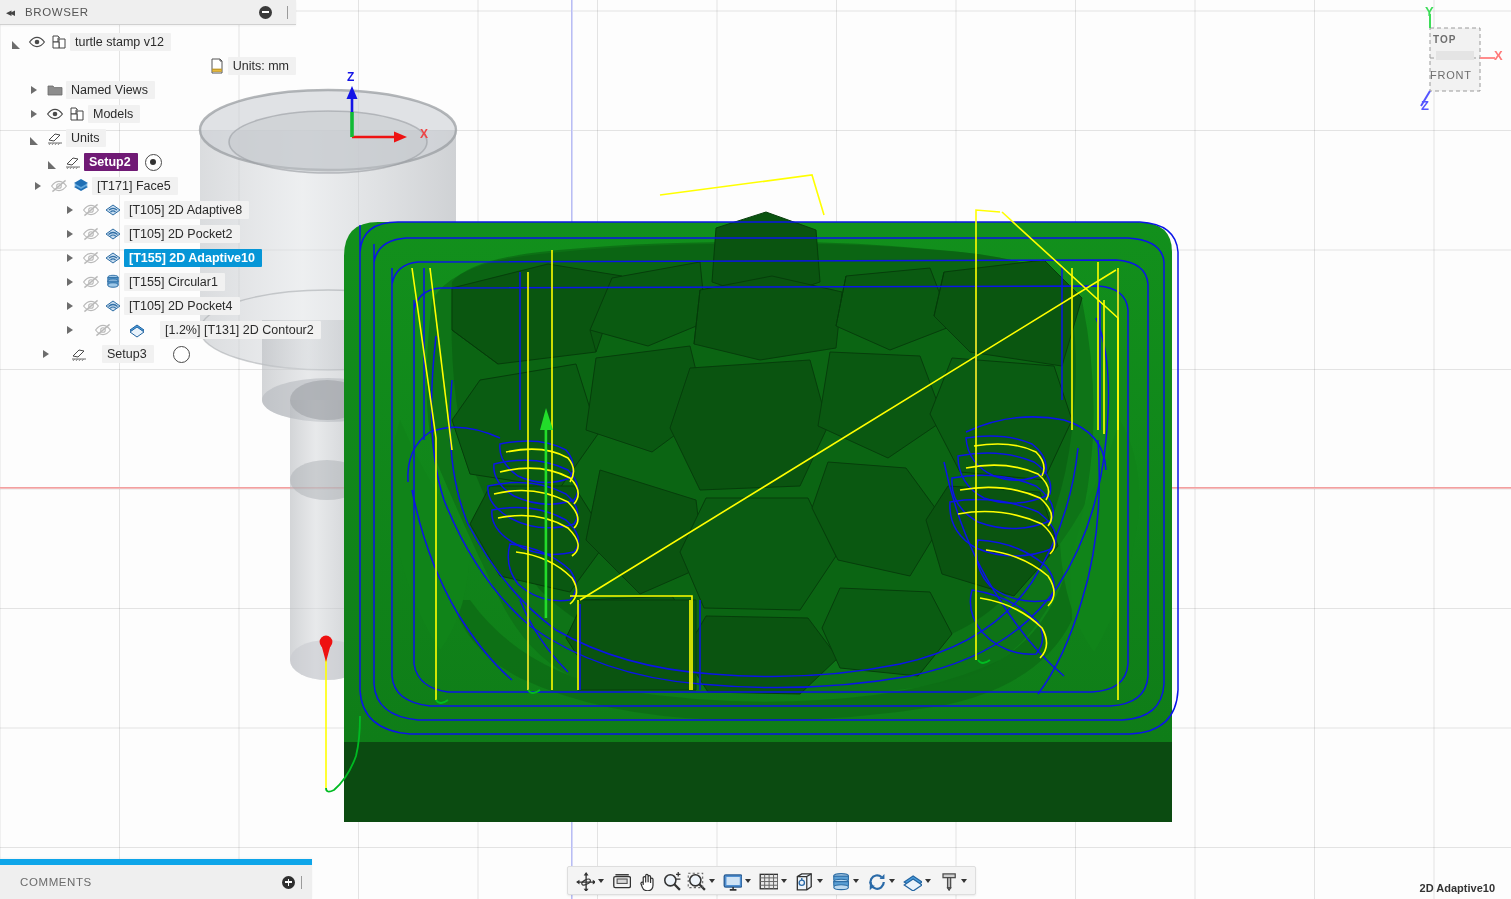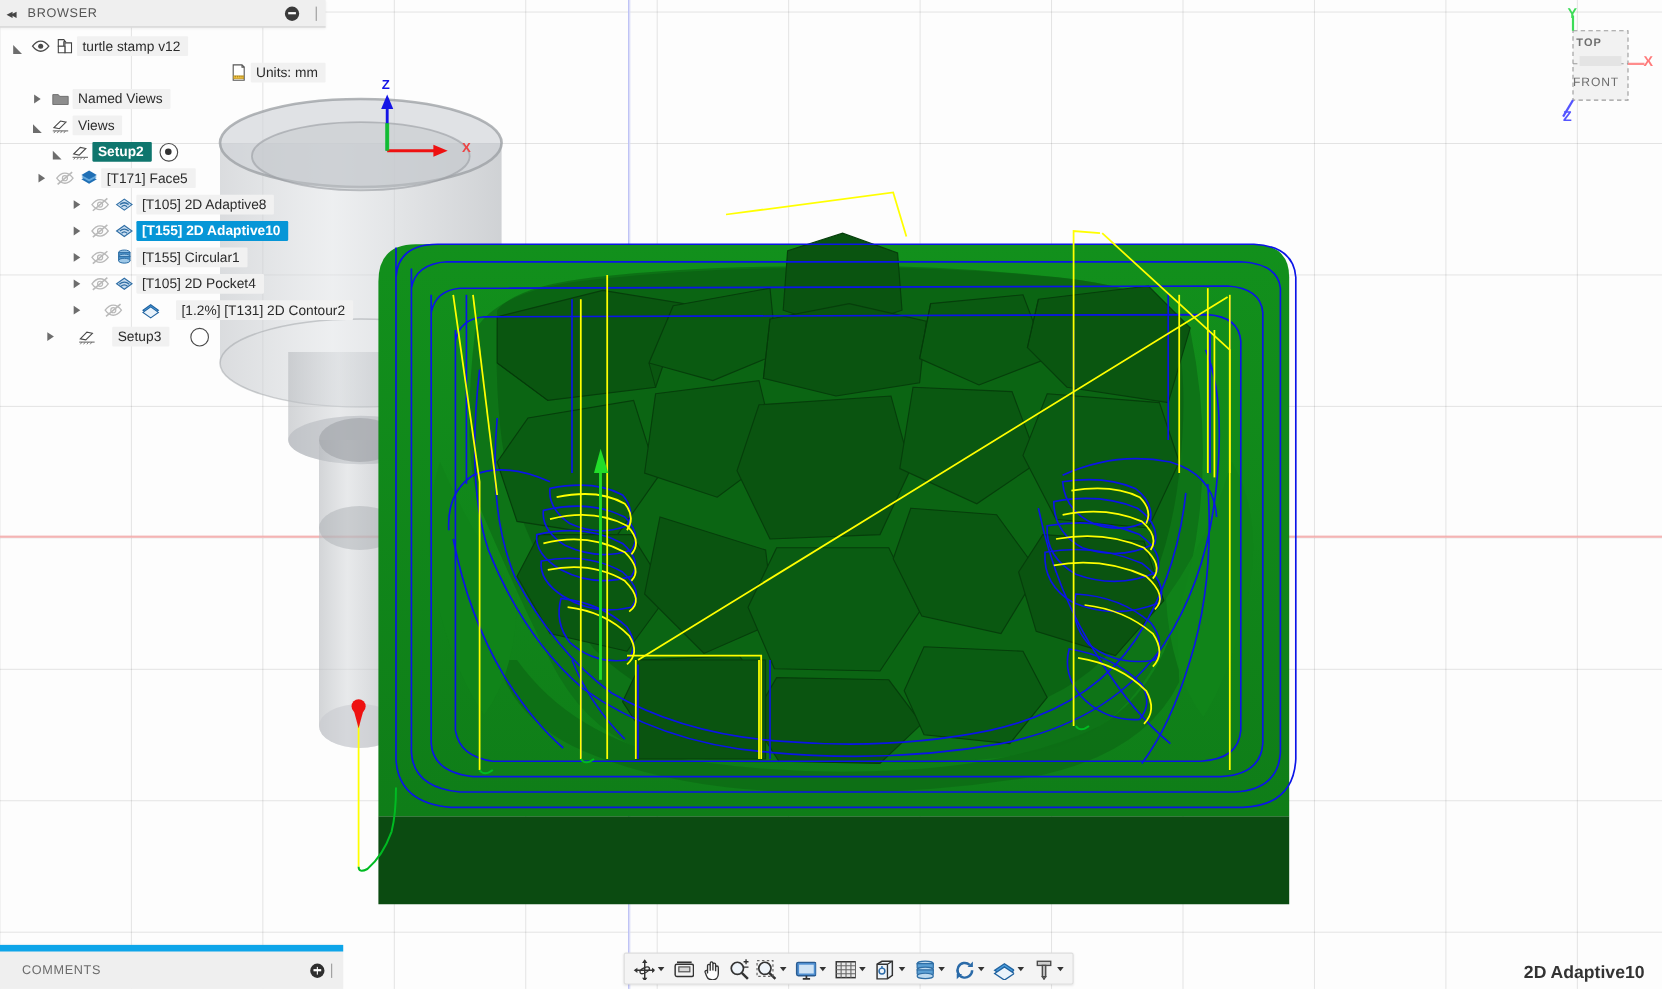--- a/index.html
+++ b/index.html
@@ -45,21 +45,21 @@
   .vbar{width:1px;height:13px;background:#9a9a9a;margin-left:6px;margin-right:2px;}
 
   #tree{padding-top:5px;}
   .row{display:flex;align-items:center;height:24px;position:relative;}
   .tw{width:20px;height:24px;display:flex;align-items:center;justify-content:center;flex:0 0 20px;}
   .tri{width:0;height:0;border-left:6px solid #6d6d6d;border-top:4.5px solid transparent;border-bottom:4.5px solid transparent;}
   .tri-open{width:0;height:0;border-bottom:8px solid #6d6d6d;border-right:8px solid transparent;transform:translateY(3px);}
   .ico{width:22px;height:20px;flex:0 0 22px;display:flex;align-items:center;justify-content:center;}
   .lbl{background:#f1f1f1;padding:2px 7px 2px 5px;border-radius:1px;white-space:nowrap;color:#2b2b2b;}
   .lbl.sel{background:#0696d7;color:#fff;font-weight:bold;}
-  .lbl.selgray{background:#0f766e;color:#fff;font-weight:bold;}
+  .lbl.selgray{background:#701a75;color:#fff;font-weight:bold;}
   .dot-btn{width:15px;height:15px;border:1.6px solid #4a4a4a;border-radius:50%;margin-left:7px;
     display:inline-flex;align-items:center;justify-content:center;background:#fff;}
   .dot-btn i{width:6px;height:6px;border-radius:50%;background:#333;display:block;}
 
   
   #comments{
     position:absolute;left:0;bottom:0;width:296px;height:34px;background:#efefef;
     border-top:6px solid #0ea5e9;display:flex;align-items:center;padding:0 8px;
     box-shadow:0 -1px 2px rgba(0,0,0,0.04);
   }
@@ -74,21 +74,21 @@
   #bottom-toolbar{
     position:absolute;left:567px;bottom:4px;height:27px;background:#f4f4f4;
     border:1px solid #dedede;border-radius:2px;display:flex;align-items:center;
     padding:0 4px;box-shadow:0 1px 2px rgba(0,0,0,0.08);
   }
   .tb-item{display:flex;align-items:center;height:25px;padding:0 2px;}
   .tb-item .gl{width:21px;height:21px;display:flex;align-items:center;justify-content:center;}
   .caret{width:0;height:0;border-left:3.5px solid transparent;border-right:3.5px solid transparent;
     border-top:4.5px solid #333;margin-left:3px;margin-right:2px;}
   #status-right{
-    position:absolute;right:16px;bottom:5px;font-size:16px;color:#333;font-weight:bold;
+    position:absolute;right:16px;bottom:5px;font-size:11px;color:#333;font-weight:bold;
   }
 
   
   #viewcube{position:absolute;right:8px;top:6px;width:100px;height:105px;}
 </style>
 </head>
 <body>
 <div id="app">
 
 <div id="viewport">
@@ -380,30 +380,49 @@
           </span>
           <span class="ico">
             <svg width="18" height="18" viewBox="0 0 18 18">
               <path d="M2 5h5l1.3 1.6H16V14H2z" fill="#8d8d8d" stroke="#6a6a6a" stroke-width=".8"></path>
             </svg>
           </span>
           <span class="lbl">Named Views</span>
         </div>
         <div class="row" style="padding-left: 24px;">
           <span class="tw">
+            <span class="tri"></span>
+          </span>
+          <span class="ico">
+            <svg width="18" height="18" viewBox="0 0 18 18">
+              <path d="M1.6 9q3.4-4.6 7.4-4.6T16.4 9q-3.4 4.6-7.4 4.6T1.6 9z" fill="none" stroke="#4a4a4a" stroke-width="1.2"></path>
+              <circle cx="9" cy="9" r="2.3" fill="#4a4a4a"></circle>
+            </svg>
+          </span>
+          <span class="ico">
+            <svg width="18" height="18" viewBox="0 0 18 18">
+              <path d="M3 3h5l1.5 2H8v4H3z" fill="#fff" stroke="#444" stroke-width="1"></path>
+              <path d="M9 6h6v9H9z" fill="#fff" stroke="#444" stroke-width="1"></path>
+              <path d="M3 9h6v6H3z" fill="#fff" stroke="#444" stroke-width="1"></path>
+            </svg>
+          </span>
+          <span class="lbl">Models</span>
+        </div>
+        <div class="row" style="padding-left: 24px;">
+          <span class="tw">
             <span class="tri-open"></span>
           </span>
           <span class="ico">
             <svg width="18" height="18" viewBox="0 0 18 18">
               <path d="M3 11l6-6 5 1-6 6z" fill="#fff" stroke="#4a4a4a" stroke-width="1"></path>
               <path d="M2 14h14" stroke="#4a4a4a" stroke-width=".8"></path>
               <path d="M3 16l1.5-2M6 16l1.5-2M9 16l1.5-2M12 16l1.5-2" stroke="#6e6e6e" stroke-width=".8"></path>
             </svg>
           </span>
-          <span class="lbl">Views</span>
+          <span class="lbl">Units</span>
         </div>
         <div class="row" style="padding-left: 42px;">
           <span class="tw">
             <span class="tri-open"></span>
           </span>
           <span class="ico">
             <svg width="18" height="18" viewBox="0 0 18 18">
               <path d="M3 11l6-6 5 1-6 6z" fill="#fff" stroke="#4a4a4a" stroke-width="1"></path>
               <path d="M2 14h14" stroke="#4a4a4a" stroke-width=".8"></path>
               <path d="M3 16l1.5-2M6 16l1.5-2M9 16l1.5-2M12 16l1.5-2" stroke="#6e6e6e" stroke-width=".8"></path>
@@ -446,20 +465,40 @@
             </svg>
           </span>
           <span class="ico">
             <svg width="18" height="18" viewBox="0 0 18 18">
               <path d="M2 9l7-5 7 5-7 5z" fill="#c7dcef" stroke="#2f6ea5" stroke-width="1"></path>
               <path d="M5 9q4-3.4 8 0" fill="none" stroke="#2f6ea5" stroke-width="1.2"></path>
               <path d="M6.5 11q2.5-2.4 5 0" fill="none" stroke="#2f6ea5" stroke-width="1.1"></path>
             </svg>
           </span>
           <span class="lbl">[T105] 2D Adaptive8</span>
+        </div>
+        <div class="row" style="padding-left: 60px;">
+          <span class="tw">
+            <span class="tri"></span>
+          </span>
+          <span class="ico">
+            <svg width="18" height="18" viewBox="0 0 18 18">
+              <path d="M1.6 9q3.4-4.6 7.4-4.6T16.4 9q-3.4 4.6-7.4 4.6T1.6 9z" fill="none" stroke="#b9b9b9" stroke-width="1.2"></path>
+              <circle cx="9" cy="9" r="2.3" fill="none" stroke="#b9b9b9" stroke-width="1.1"></circle>
+              <path d="M2.4 14.6L15.6 3.4" stroke="#b9b9b9" stroke-width="1.4"></path>
+            </svg>
+          </span>
+          <span class="ico">
+            <svg width="18" height="18" viewBox="0 0 18 18">
+              <path d="M2 9l7-5 7 5-7 5z" fill="#c7dcef" stroke="#2f6ea5" stroke-width="1"></path>
+              <path d="M4.5 9.5q4.5-4 9 0" fill="none" stroke="#2f6ea5" stroke-width="1.2"></path>
+              <path d="M6 11.3q3-2.6 6 0" fill="none" stroke="#2f6ea5" stroke-width="1.1"></path>
+            </svg>
+          </span>
+          <span class="lbl">[T105] 2D Pocket2</span>
         </div>
         <div class="row" style="padding-left: 60px;">
           <span class="tw">
             <span class="tri"></span>
           </span>
           <span class="ico">
             <svg width="18" height="18" viewBox="0 0 18 18">
               <path d="M1.6 9q3.4-4.6 7.4-4.6T16.4 9q-3.4 4.6-7.4 4.6T1.6 9z" fill="none" stroke="#b9b9b9" stroke-width="1.2"></path>
               <circle cx="9" cy="9" r="2.3" fill="none" stroke="#b9b9b9" stroke-width="1.1"></circle>
               <path d="M2.4 14.6L15.6 3.4" stroke="#b9b9b9" stroke-width="1.4"></path>

